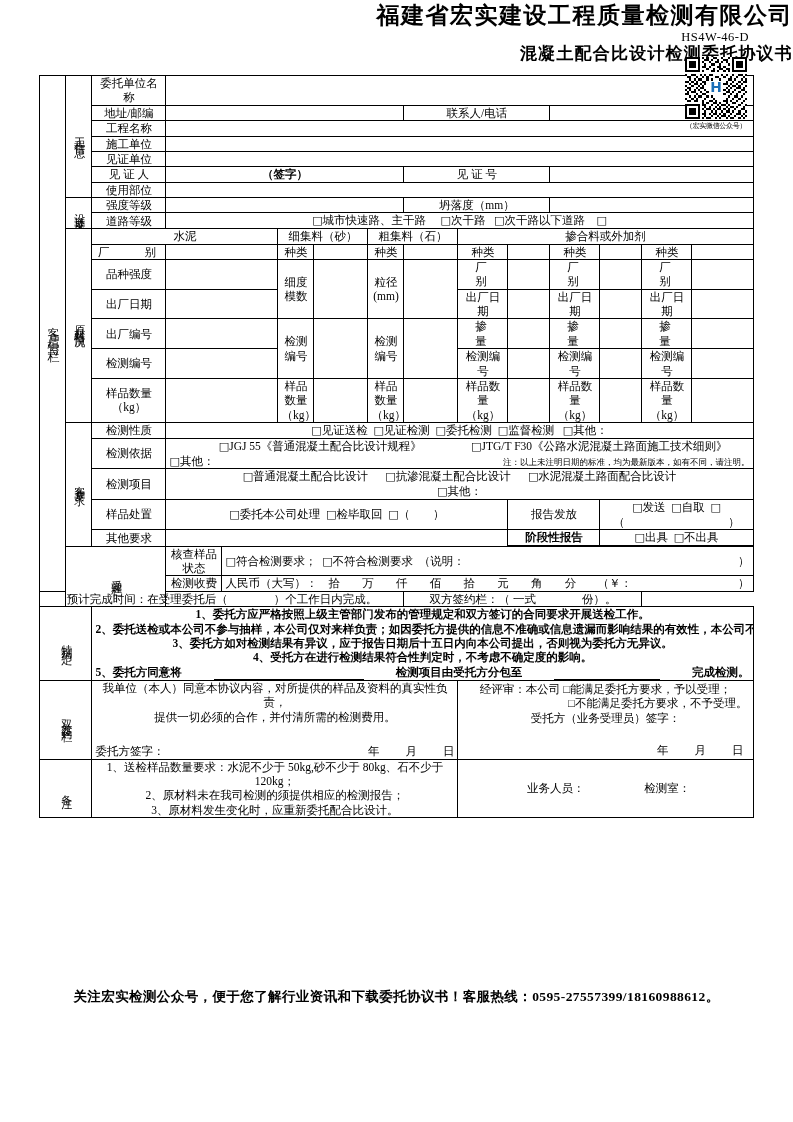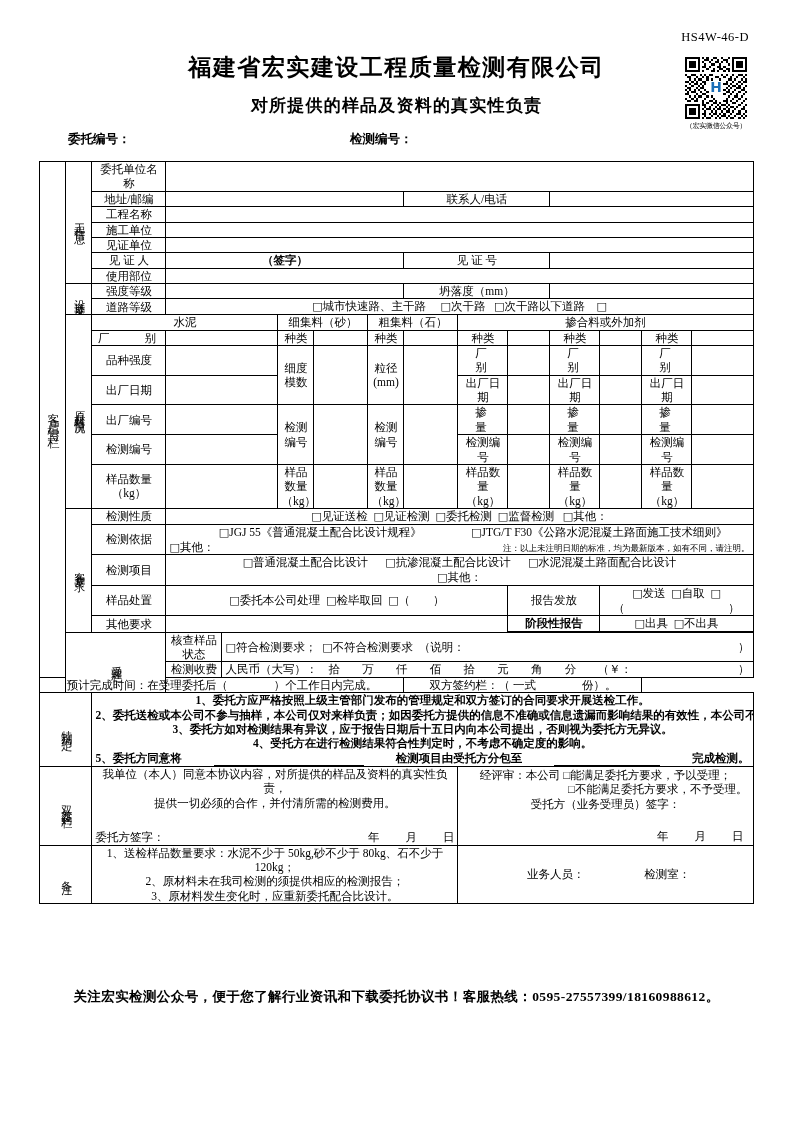--- a/index.html
+++ b/index.html
@@ -12,21 +12,21 @@
     overflow:hidden;
   }
   .page { position:relative; width:793px; height:1030px; padding:0; }
 
   
   .doc-code {
     position:absolute; right:44px; top:30px;
     font-size:12.5px; letter-spacing:.5px;
     font-family:"Liberation Serif",serif;
   }
-  .title-block { padding-top:52px; text-align:center; }
+  .title-block { text-align:right; }
   .title-main {
     font-size:23px; font-weight:bold; letter-spacing:1.5px;
     font-family:"DejaVu Serif",serif;
   }
   .title-sub {
     font-size:17px; font-weight:bold; letter-spacing:1.2px; margin-top:11px;
     font-family:"DejaVu Serif",serif;
   }
   .numrow {
     margin-top:14px; position:relative; height:20px;
@@ -323,25 +323,21 @@
           <rect x="27" y="28" width="1" height="1"></rect>
       </g>
       <rect x="11" y="11" width="7" height="7" fill="#fff"></rect>
       <text x="14.5" y="16.6" font-size="6.5" font-family="DejaVu Sans, sans-serif" font-weight="bold" fill="#1c6fb8" text-anchor="middle">H</text>
     </svg>
     <div class="qr-cap">（宏实微信公众号）</div>
   </div>
 
   <div class="title-block">
     <div class="title-main">福建省宏实建设工程质量检测有限公司</div>
-    <div class="title-sub">对所提供的样品及资料的真实性负责</div>
-    <div class="numrow">
-      <span class="n1">委托编号：</span>
-      <span class="n2">检测编号：</span>
-    </div>
+    <div class="title-sub">混凝土配合比设计检测委托协议书</div>
   </div>
 
   <table class="main">
     <colgroup>
       <col style="width:26px">
         <col style="width:26px">
         <col style="width:74px">
       <col style="width:56px">
         <col style="width:56px">
       <col style="width:36px">

